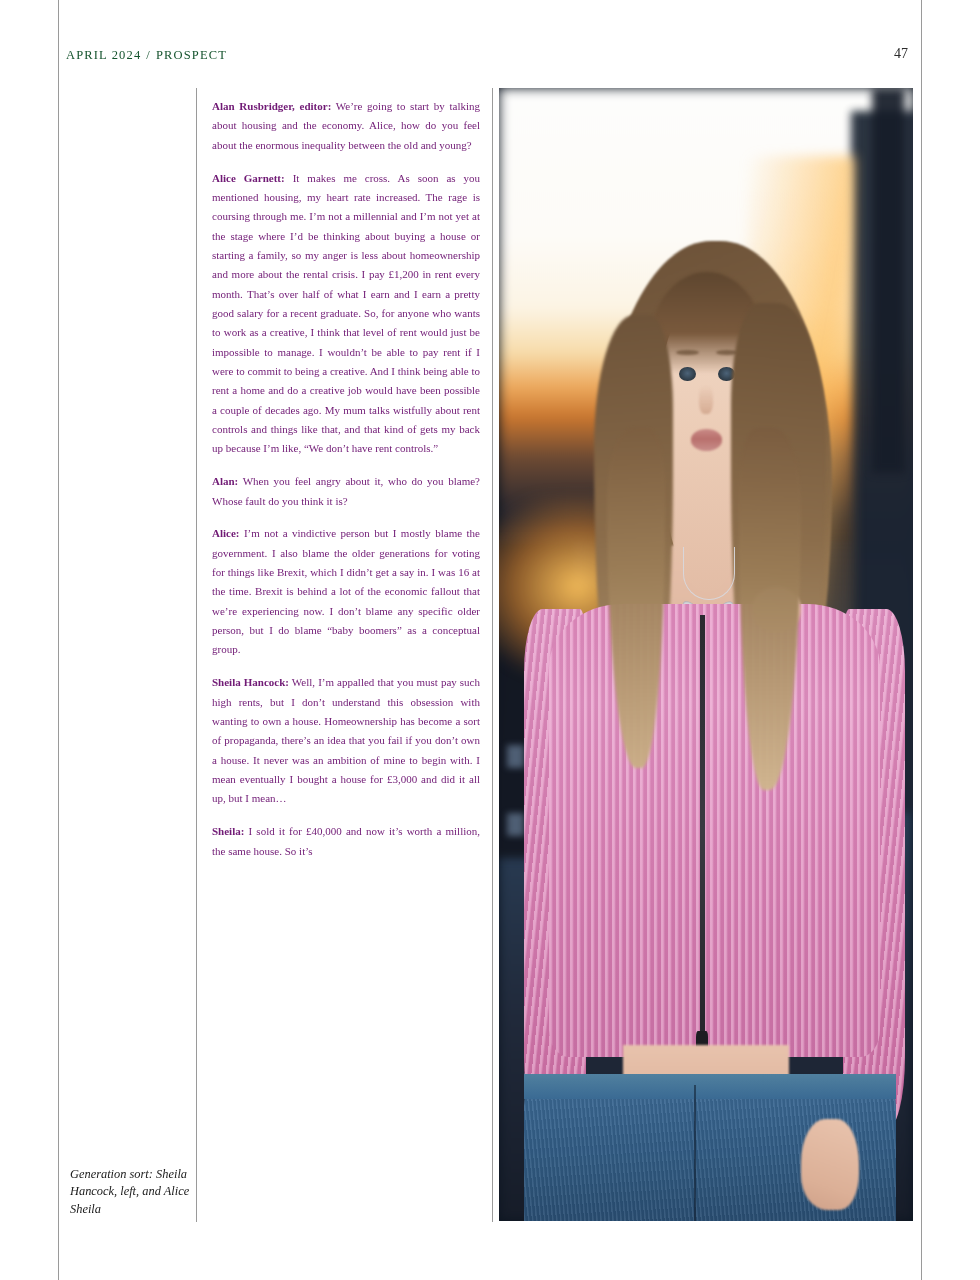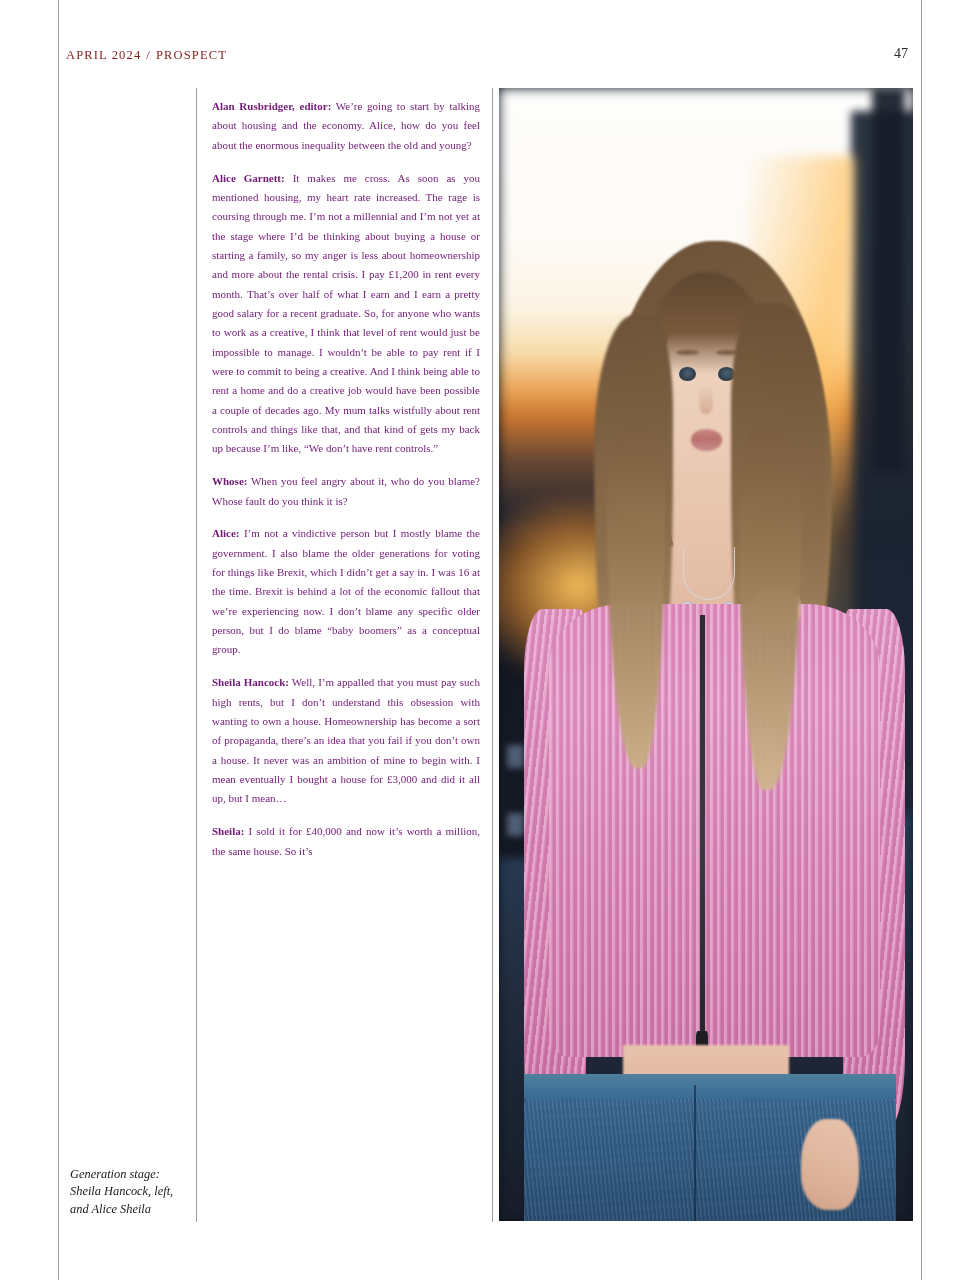--- a/index.html
+++ b/index.html
@@ -33,21 +33,21 @@
   .rule-col-left   { left: 196px; top: 88px; height: 1134px; }
   .rule-col-right  { left: 492px; top: 88px; height: 1134px; }
 
   
   .running-head {
     position: absolute;
     left: 66px;
     top: 48px;
     font-size: 12.5px;
     letter-spacing: 1.15px;
-    color: #7f1d1d;
+    color: #14532d;
     white-space: nowrap;
     text-align: center;
   }
   .running-head .sep { padding: 0 5px; }
 
   .folio {
     position: absolute;
     right: 72px;
     top: 46px;
     font-size: 14px;
@@ -419,28 +419,28 @@
 
   <div class="running-head">
     <span>APRIL 2024</span><span class="sep">/</span><span>PROSPECT</span>
   </div>
 
   <div class="folio">47</div>
 
   <div class="text-column">
     <p><span class="speaker">Alan Rusbridger, editor:</span><span> We’re going to start by talking about housing and the economy. Alice, how do you feel about the enormous inequality between the old and young?</span></p>
     <p><span class="speaker">Alice Garnett:</span><span> It makes me cross. As soon as you mentioned housing, my heart rate increased. The rage is coursing through me. I’m not a millennial and I’m not yet at the stage where I’d be thinking about buying a house or starting a family, so my anger is less about homeownership and more about the rental crisis. I pay £1,200 in rent every month. That’s over half of what I earn and I earn a pretty good salary for a recent graduate. So, for anyone who wants to work as a creative, I think that level of rent would just be impossible to manage. I wouldn’t be able to pay rent if I were to commit to being a creative. And I think being able to rent a home and do a creative job would have been possible a couple of decades ago. My mum talks wistfully about rent controls and things like that, and that kind of gets my back up because I’m like, “We don’t have rent controls.”</span></p>
-    <p><span class="speaker">Whose:</span><span> When you feel angry about it, who do you blame? Whose fault do you think it is?</span></p>
+    <p><span class="speaker">Alan:</span><span> When you feel angry about it, who do you blame? Whose fault do you think it is?</span></p>
     <p><span class="speaker">Alice:</span><span> I’m not a vindictive person but I mostly blame the government. I also blame the older generations for voting for things like Brexit, which I didn’t get a say in. I was 16 at the time. Brexit is behind a lot of the economic fallout that we’re experiencing now. I don’t blame any specific older person, but I do blame “baby boomers” as a conceptual group.</span></p>
     <p><span class="speaker">Sheila Hancock:</span><span> Well, I’m appalled that you must pay such high rents, but I don’t understand this obsession with wanting to own a house. Homeownership has become a sort of propaganda, there’s an idea that you fail if you don’t own a house. It never was an ambition of mine to begin with. I mean eventually I bought a house for £3,000 and did it all up, but I mean…</span></p>
     <p><span class="speaker">Sheila:</span><span> I sold it for £40,000 and now it’s worth a million, the same house. So it’s</span></p>
   </div>
 
   <div class="caption">
-    <span>Generation stage:</span>
+    <span>Generation sort:</span>
     <span>Sheila Hancock, left,</span>
     <span>and Alice Sheila</span>
   </div>
 
   <div class="photo">
     <div class="photo-inner">
       <div class="bg-sky"></div>
       <div class="bg-lower"></div>
       <div class="bld bld-right-1"></div>
       <div class="bld bld-right-2"></div>

